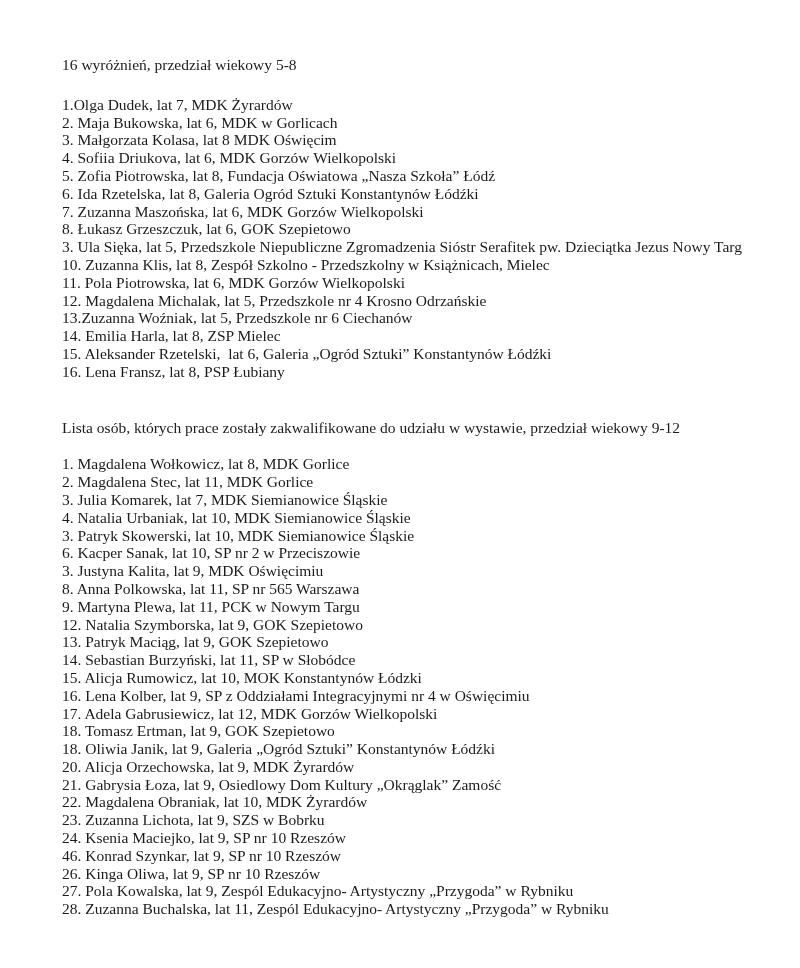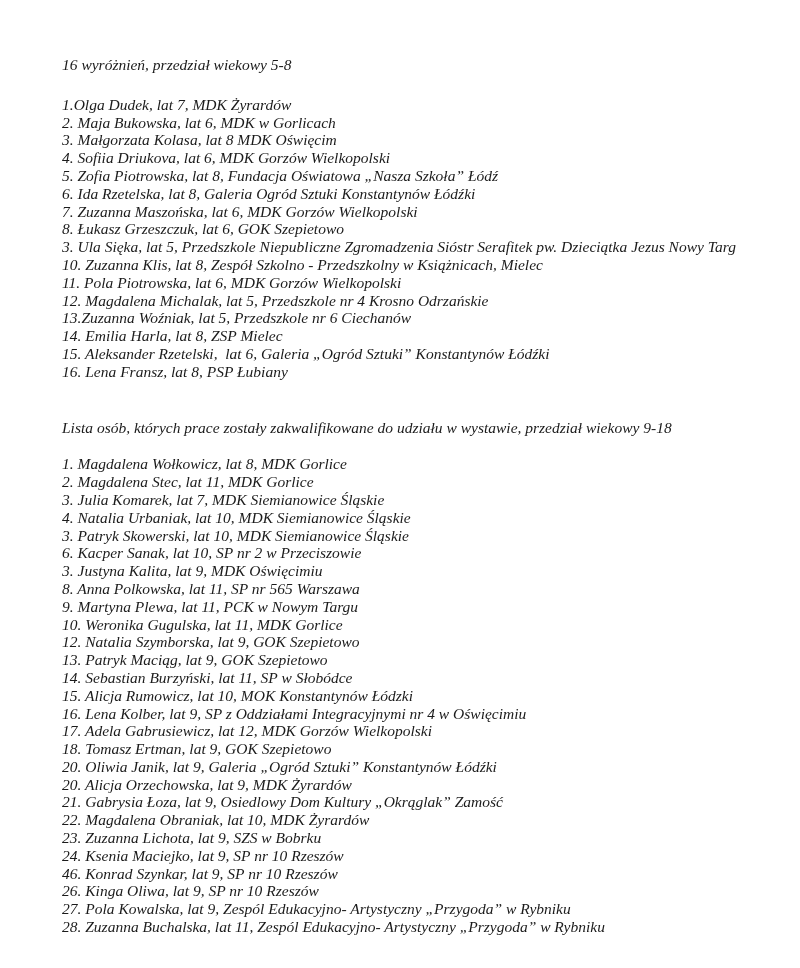--- a/index.html
+++ b/index.html
@@ -15,21 +15,20 @@
   }
   .page {
     position: absolute;
     left: 62px;
     top: 56px;
     width: 738px;
     color: #1b1b1b;
     font-family: "Liberation Serif", "DejaVu Serif", serif;
     font-size: 15.5px;
     line-height: 17.8px;
-    font-style: italic;
   }
   .title, .line {
     margin: 0;
     padding: 0;
     white-space: pre;
   }
   .section-title-1 {
     margin-bottom: 22px;
   }
   .section-title-2 {
@@ -58,40 +57,39 @@
         <p class="line">11. Pola Piotrowska, lat 6, MDK Gorzów Wielkopolski</p>
         <p class="line">12. Magdalena Michalak, lat 5, Przedszkole nr 4 Krosno Odrzańskie</p>
         <p class="line">13.Zuzanna Woźniak, lat 5, Przedszkole nr 6 Ciechanów</p>
         <p class="line">14. Emilia Harla, lat 8, ZSP Mielec</p>
         <p class="line">15. Aleksander Rzetelski,  lat 6, Galeria „Ogród Sztuki” Konstantynów Łódźki</p>
         <p class="line">16. Lena Fransz, lat 8, PSP Łubiany</p>
       </div>
   </div>
 
   <div>
-    <p class="title section-title-2">Lista osób, których prace zostały zakwalifikowane do udziału w wystawie, przedział wiekowy 9-18</p>
+    <p class="title section-title-2">Lista osób, których prace zostały zakwalifikowane do udziału w wystawie, przedział wiekowy 9-12</p>
     <div class="list">
         <p class="line">1. Magdalena Wołkowicz, lat 8, MDK Gorlice</p>
         <p class="line">2. Magdalena Stec, lat 11, MDK Gorlice</p>
         <p class="line">3. Julia Komarek, lat 7, MDK Siemianowice Śląskie</p>
         <p class="line">4. Natalia Urbaniak, lat 10, MDK Siemianowice Śląskie</p>
         <p class="line">3. Patryk Skowerski, lat 10, MDK Siemianowice Śląskie</p>
         <p class="line">6. Kacper Sanak, lat 10, SP nr 2 w Przeciszowie</p>
         <p class="line">3. Justyna Kalita, lat 9, MDK Oświęcimiu</p>
         <p class="line">8. Anna Polkowska, lat 11, SP nr 565 Warszawa</p>
         <p class="line">9. Martyna Plewa, lat 11, PCK w Nowym Targu</p>
-        <p class="line">10. Weronika Gugulska, lat 11, MDK Gorlice</p>
         <p class="line">12. Natalia Szymborska, lat 9, GOK Szepietowo</p>
         <p class="line">13. Patryk Maciąg, lat 9, GOK Szepietowo</p>
         <p class="line">14. Sebastian Burzyński, lat 11, SP w Słobódce</p>
         <p class="line">15. Alicja Rumowicz, lat 10, MOK Konstantynów Łódzki</p>
         <p class="line">16. Lena Kolber, lat 9, SP z Oddziałami Integracyjnymi nr 4 w Oświęcimiu</p>
         <p class="line">17. Adela Gabrusiewicz, lat 12, MDK Gorzów Wielkopolski</p>
         <p class="line">18. Tomasz Ertman, lat 9, GOK Szepietowo</p>
-        <p class="line">20. Oliwia Janik, lat 9, Galeria „Ogród Sztuki” Konstantynów Łódźki</p>
+        <p class="line">18. Oliwia Janik, lat 9, Galeria „Ogród Sztuki” Konstantynów Łódźki</p>
         <p class="line">20. Alicja Orzechowska, lat 9, MDK Żyrardów</p>
         <p class="line">21. Gabrysia Łoza, lat 9, Osiedlowy Dom Kultury „Okrąglak” Zamość</p>
         <p class="line">22. Magdalena Obraniak, lat 10, MDK Żyrardów</p>
         <p class="line">23. Zuzanna Lichota, lat 9, SZS w Bobrku</p>
         <p class="line">24. Ksenia Maciejko, lat 9, SP nr 10 Rzeszów</p>
         <p class="line">46. Konrad Szynkar, lat 9, SP nr 10 Rzeszów</p>
         <p class="line">26. Kinga Oliwa, lat 9, SP nr 10 Rzeszów</p>
         <p class="line">27. Pola Kowalska, lat 9, Zespól Edukacyjno- Artystyczny „Przygoda” w Rybniku</p>
         <p class="line">28. Zuzanna Buchalska, lat 11, Zespól Edukacyjno- Artystyczny „Przygoda” w Rybniku</p>
       </div>

